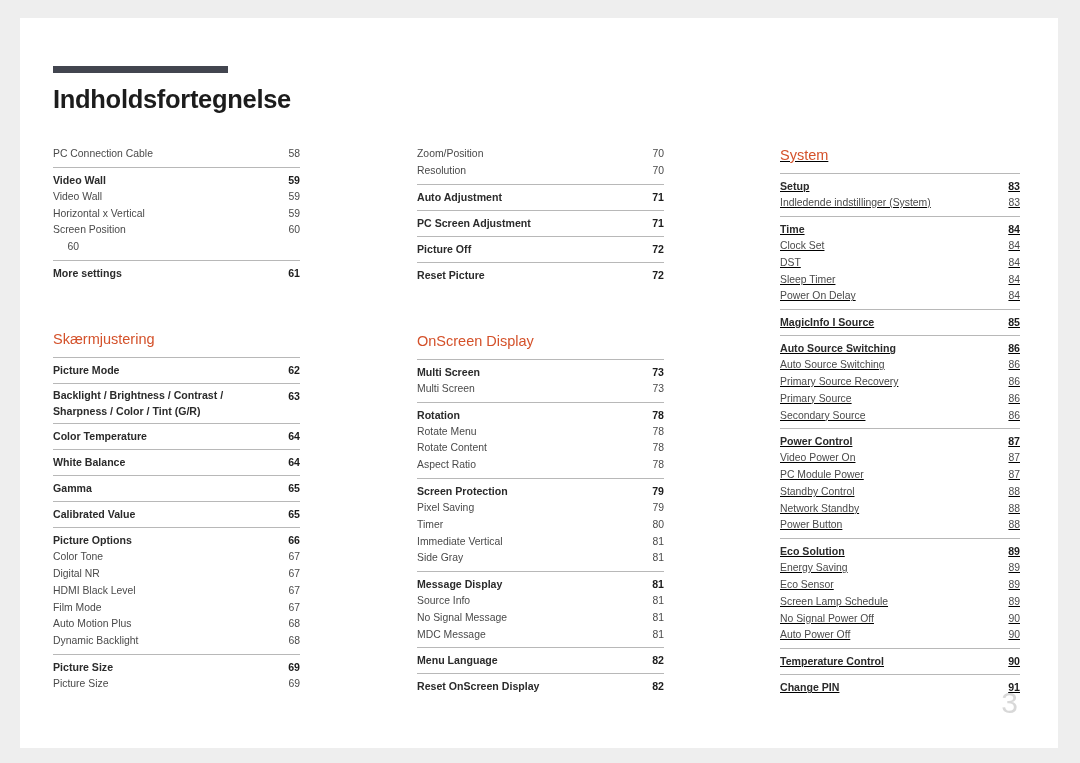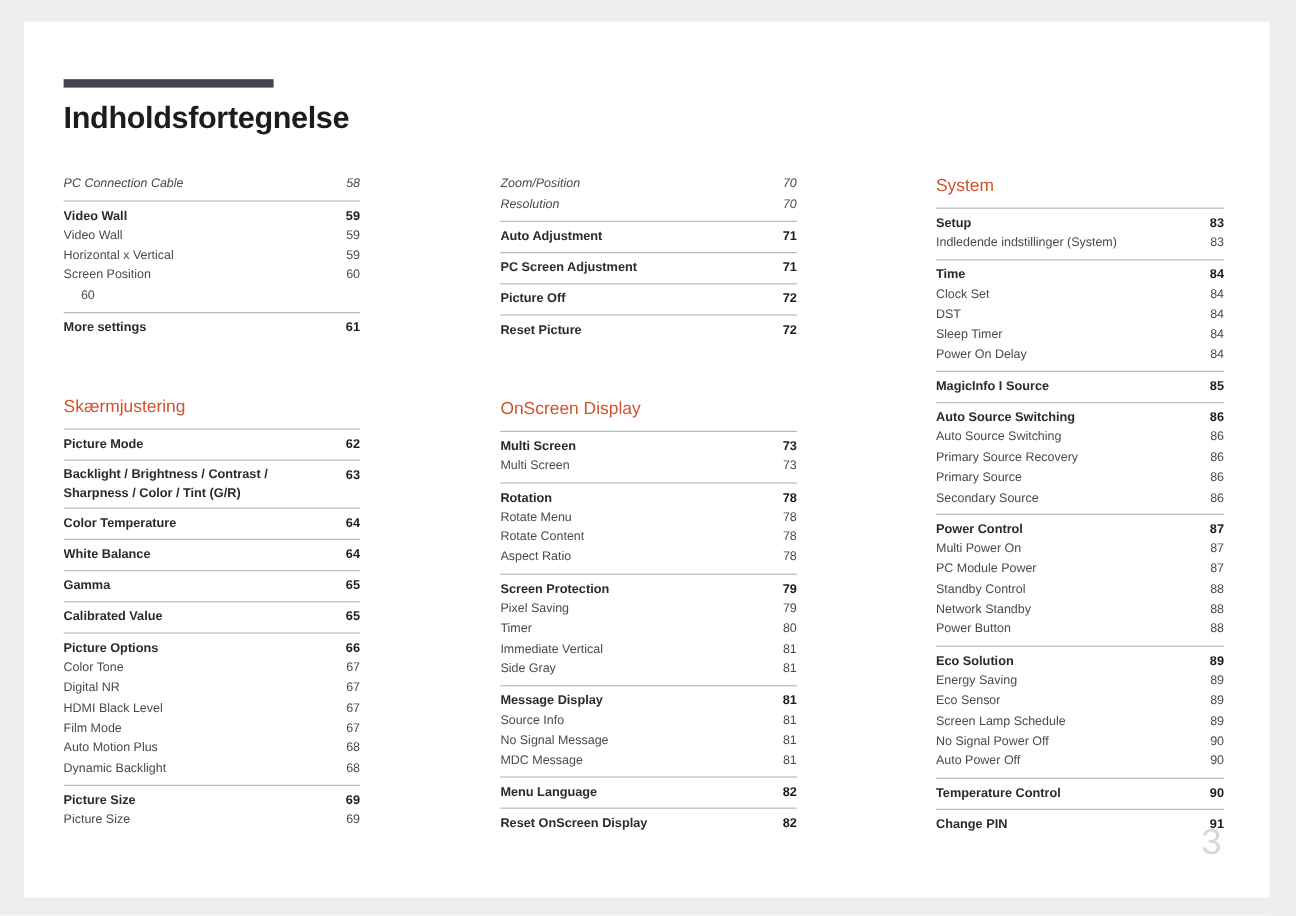--- a/index.html
+++ b/index.html
@@ -50,42 +50,41 @@
     top: 128px;
     width: 990px;
     display: flex;
     gap: 0;
   }
   .col {
     width: 247px;
     flex: 0 0 247px;
   }
   .col.c2 { margin-left: 117px; }
-  .col.c3 { margin-left: 116px; width: 240px; flex-basis: 240px; }
+  .col.c3 { margin-left: 116px; width: 240px; flex-basis: 240px; text-decoration: underline; }
 
   
   .section-head {
     font-size: 14.5px;
     color: #d4512a;
     font-weight: normal;
     margin: 0 0 9px 0;
     line-height: 1.25;
     letter-spacing: 0px;
   }
   .spacer-lg { height: 44px; }
 
   .group {
     border-top: 1px solid #b8b8b8;
     padding-top: 3px;
     padding-bottom: 4px;
   }
   .group.no-rule {
     border-top: none;
     padding-top: 0;
-    font-style: italic;
   }
 
   .row {
     display: flex;
     align-items: baseline;
     font-size: 10.4px;
     color: #4a4a4a;
     line-height: 16.8px;
     white-space: nowrap;
   }
@@ -428,21 +427,21 @@
             <span class="label">Secondary Source</span>
             <span class="num">86</span>
           </div>
         </div>
         <div class="group">
           <div class="row bold">
             <span class="label">Power Control</span>
             <span class="num">87</span>
           </div>
           <div class="row">
-            <span class="label">Multi Power On</span>
+            <span class="label">Video Power On</span>
             <span class="num">87</span>
           </div>
           <div class="row">
             <span class="label">PC Module Power</span>
             <span class="num">87</span>
           </div>
           <div class="row">
             <span class="label">Standby Control</span>
             <span class="num">88</span>
           </div>

